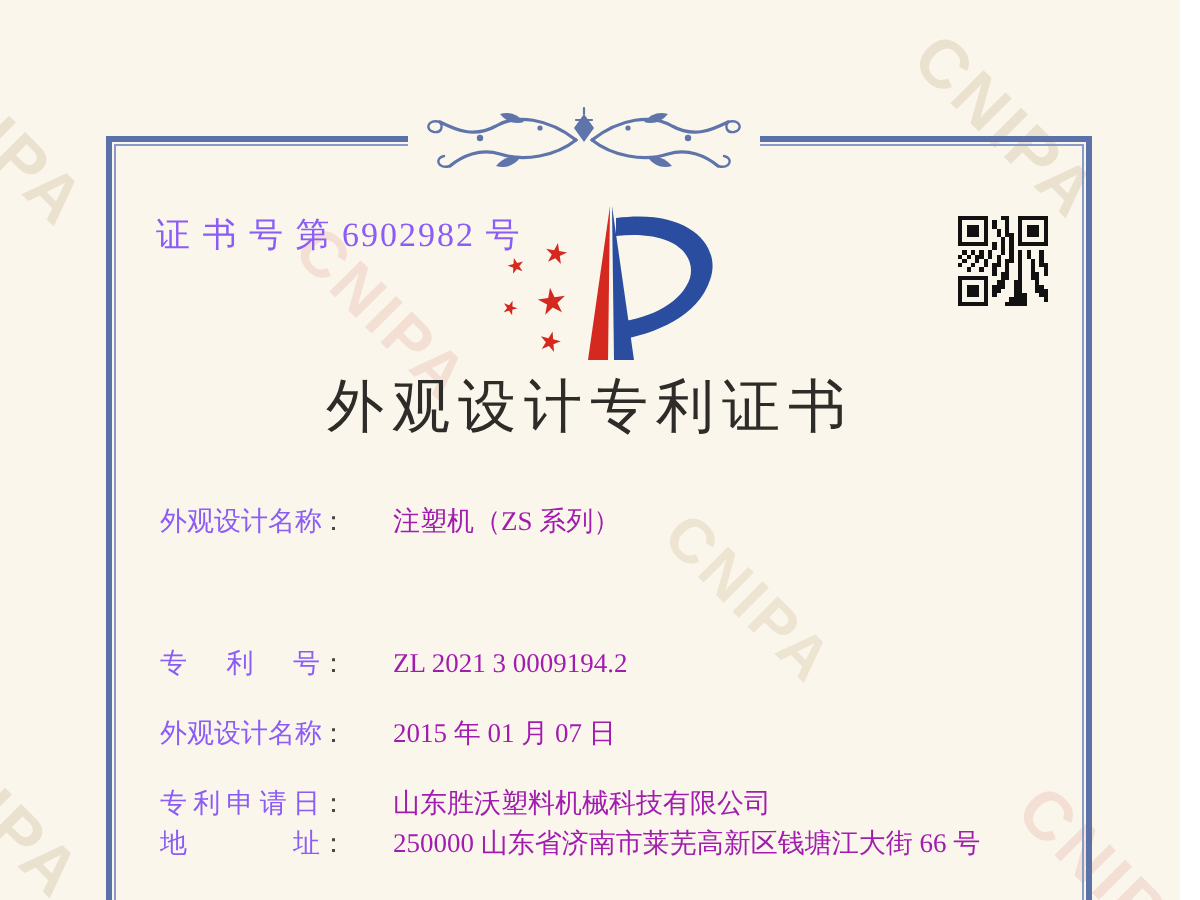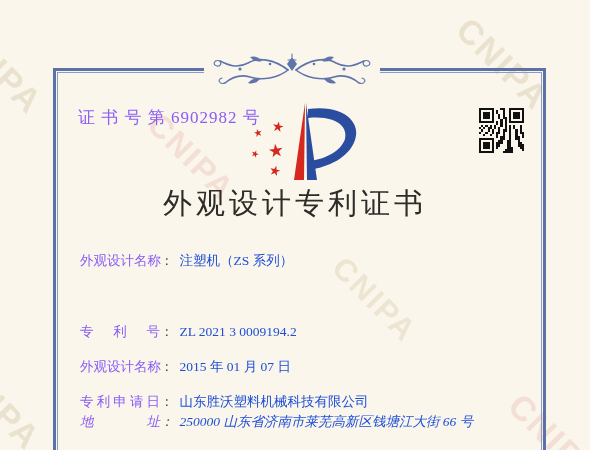--- a/index.html
+++ b/index.html
@@ -63,23 +63,23 @@
   .field-row{
     position:absolute;left:80px;height:18px;
     font-size:13.5px;color:#44423d;white-space:nowrap;
   }
   .field-label{
     display:inline-block;width:80px;vertical-align:top;
     text-align:justify;text-align-last:justify;
     -moz-text-align-last:justify;color:#8b5cf6;
   }
   .field-colon{display:inline-block;margin-right:6px;color:#4a4742;}
-  .field-value{color:#1d4ed8;}
+  .field-value{color:#a21caf;margin-left:17px;}
   .fr1{top:252px;}.fr2{top:288px;}.fr3{top:323px;}
-  .fr4{top:358px;}.fr5{top:393px;}.fr6{top:413px;font-style:italic;}
+  .fr4{top:358px;}.fr5{top:393px;}.fr6{top:413px;}
 </style>
 </head>
 <body>
 
 <div class="paper">
 
   <span class="wm wm1">CNIPA</span>
   <span class="wm wm2">CNIPA</span>
   <span class="wm wm3 pink">CNIPA</span>
   <span class="wm wm4">CNIPA</span>

